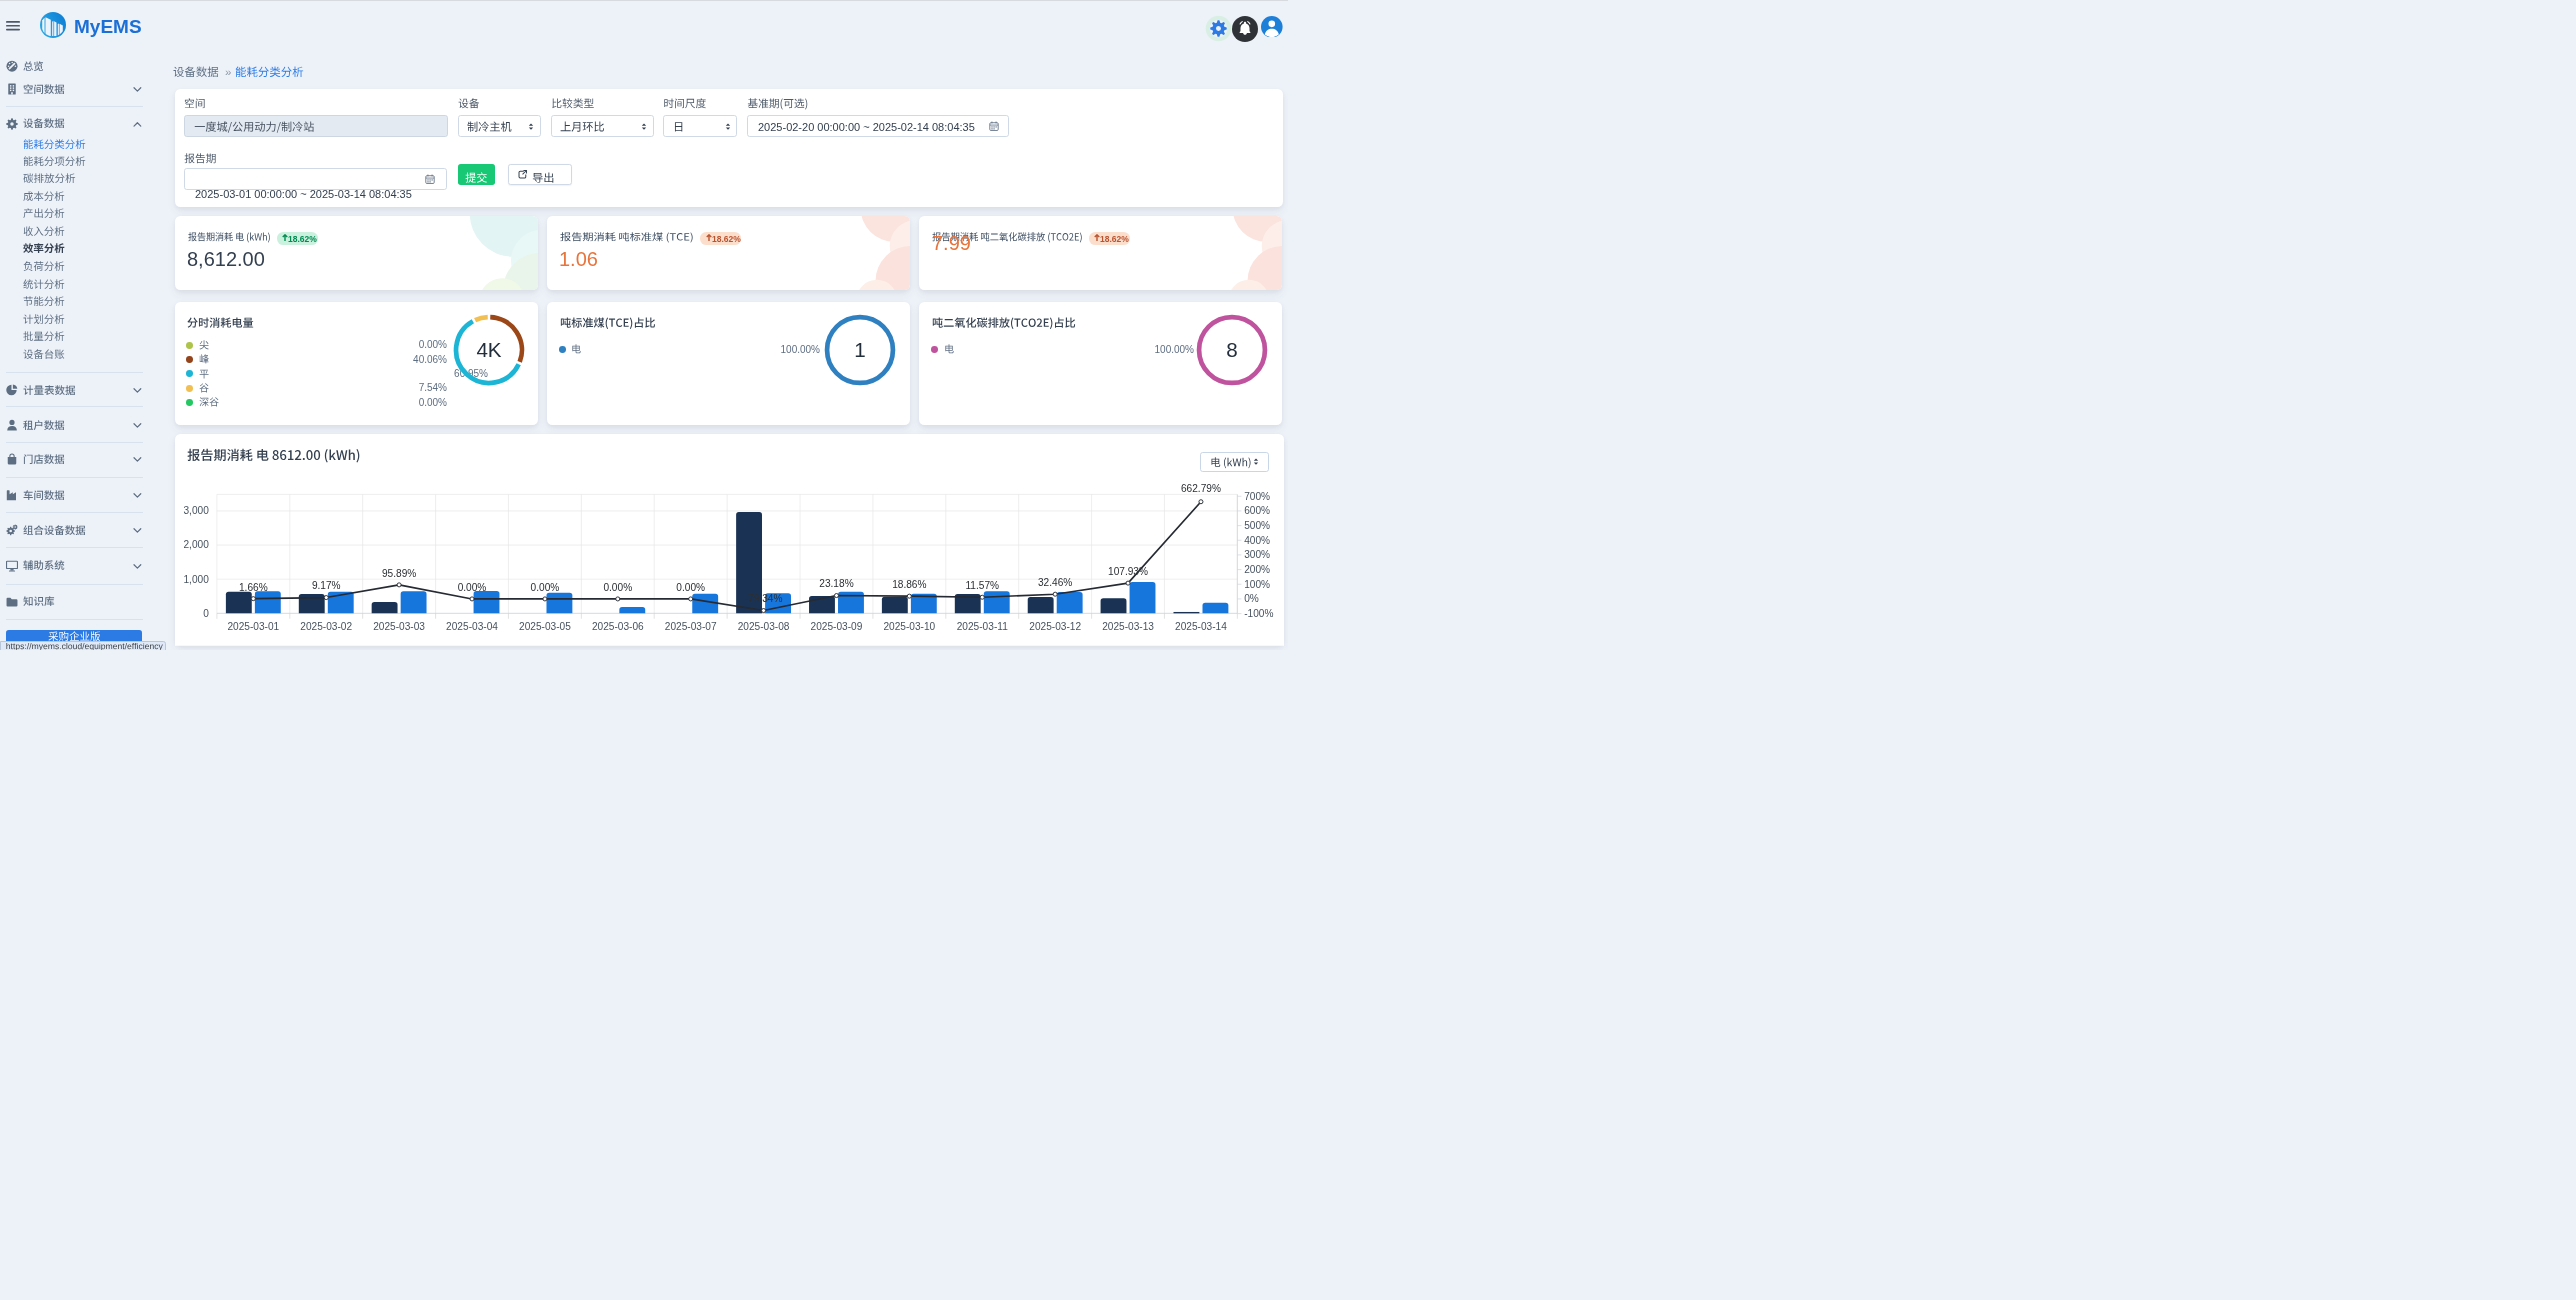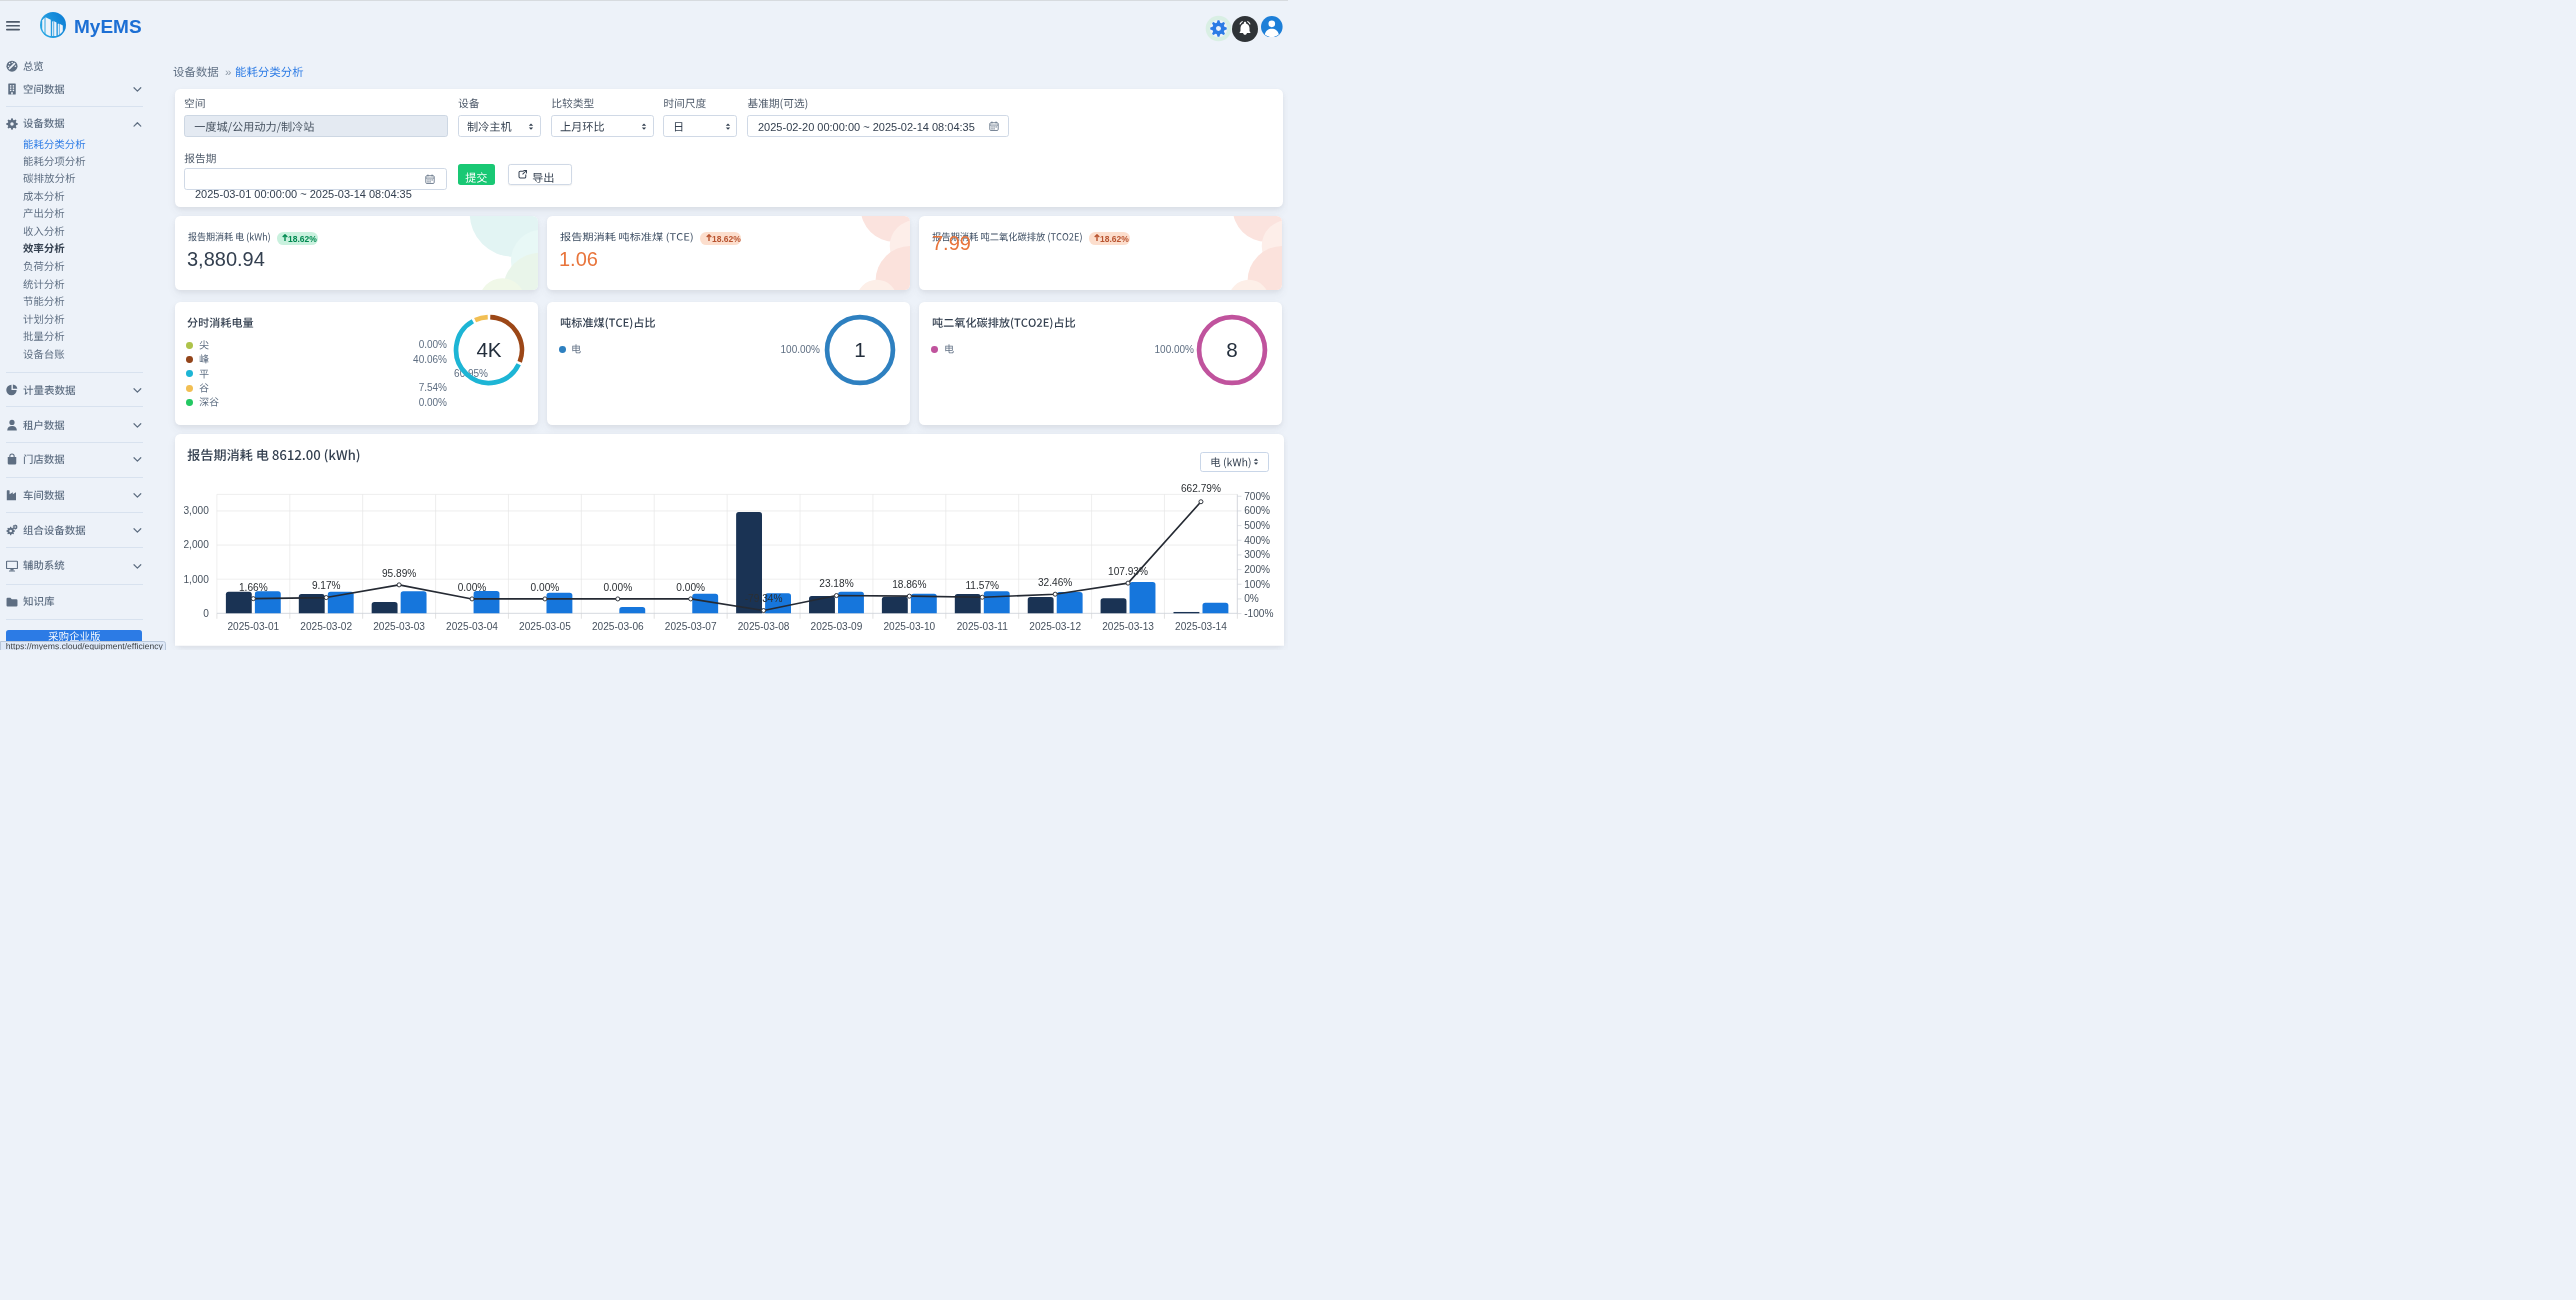--- a/index.html
+++ b/index.html
@@ -560,21 +560,21 @@
       <use href="#gr121" x="7338"></use>
       <use href="#gr122" x="8216"></use>
       <use href="#gr96" x="8823"></use>
     </g>
   </svg>
 <div class="abs" style="left:277px;top:232px;width:41px;height:12.6px;background:#c9f1de;border-radius:6.3px"></div>
 <svg style="position:absolute;left:282px;top:234px;" width="6" height="7.4" viewBox="0 0 9 11">
     <path d="M4.5,10.6 V1.6 M1.1,4.6 L4.5,1.2 L7.9,4.6" fill="none" stroke="#028a51" stroke-width="2.1"></path>
   </svg>
 <div class="lat" style="left:288px;top:234px;font-size:8.5px;font-weight:bold;color:#028a51">18.62%</div>
-<div class="lat" style="left:187px;top:248px;font-size:20px;color:#344050">3,880.94</div>
+<div class="lat" style="left:187px;top:248px;font-size:20px;color:#344050">8,612.00</div>
 <div class="card" style="left:547px;top:216px;width:363px;height:74px;overflow:hidden">
     <svg width="363" height="74" viewBox="0 0 537 109" style="position:absolute;left:0;top:0">
       <circle cx="514" cy="-12" r="50" fill="#fbe3de"></circle>
       <circle cx="545" cy="44" r="38" fill="#fdeee9"></circle>
       <circle cx="538" cy="96" r="52" fill="#fbe2dc"></circle>
       <circle cx="488" cy="124" r="30" fill="#fdefe8"></circle>
     </svg>
   </div>
 <svg class="ct " style="left:560px;top:230px;overflow:visible" width="135" height="13.8" viewBox="0 0 200.391 20.3906">
     <g fill="#3c4d62" transform="translate(0,15.48) scale(0.016603,-0.014600)">

